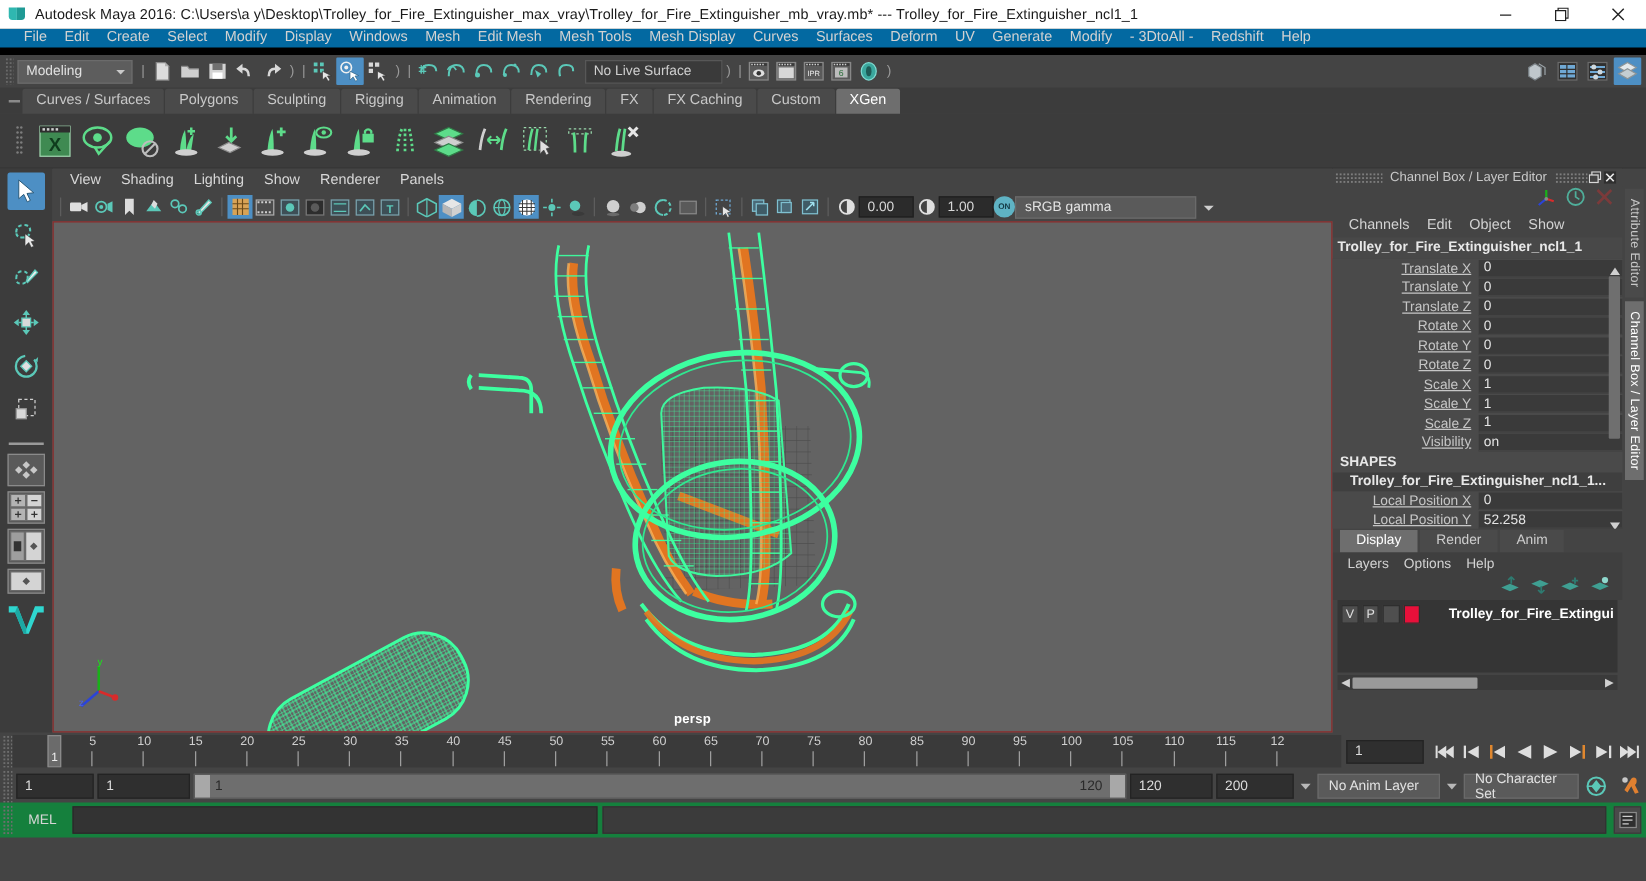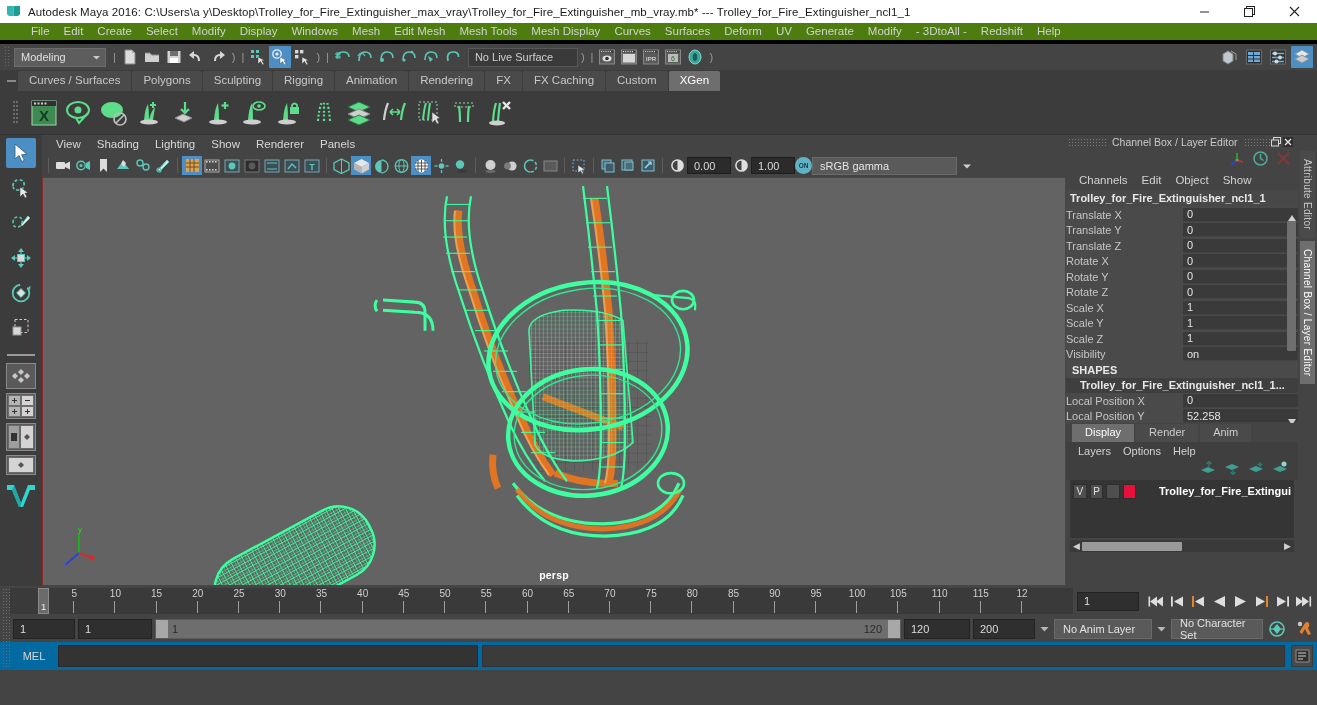--- a/index.html
+++ b/index.html
@@ -21,22 +21,22 @@
     width: 15px; height: 15px; margin-right: 7px; flex: 0 0 auto;
     position: relative;
   }
   .title-logo svg { display:block; }
   .title-text { font-size: 11.5px; color: #1a1a1a; white-space: nowrap; letter-spacing: 0.1px; }
   .win-ctrls { position: absolute; right: 0; top: 0; height: 23px; display: flex; }
   .win-btn { width: 45px; height: 23px; display: flex; align-items: center; justify-content: center; color: #222; }
 
   
   .menubar {
-    height: 21px; background: #4d7c0f; display: flex; align-items: center;
-    padding-left: 24px; border-bottom: 4px solid #000000;
+    height: 21px; background: #0369a1; display: flex; align-items: center;
+    padding-left: 12px; border-bottom: 6px solid #000000;
   }
   .menu-item {
     font-size: 11.5px; color: #d2d2d2; padding: 2px 7px; white-space: nowrap;
     line-height: 15px;
   }
 
   
   .statusline {
     height: 26px; background: #444444; display: flex; align-items: center;
     padding-left: 4px; gap: 0px;
@@ -132,21 +132,21 @@
   .rp-ctrl { width: 12px; height: 12px; display:flex; align-items:center; justify-content:center; color:#d8d8d8; font-size: 9px;}
 
   .cb-icons { height: 22px; display: flex; align-items: center; justify-content: flex-end;
     padding-right: 6px; gap: 6px; }
   .cb-menu { height: 19px; display: flex; align-items: center; padding-left: 6px; }
   .cb-menu .menu-item { font-size: 11.5px; padding: 1px 7px; }
   .cb-objtitle { font-size: 11px; color: #e8e8e8; font-weight: bold; padding: 2px 0 3px 4px;
      background: #484848;}
   .cb-scroll { background: #4a4a4a; position: relative; height: 216px; overflow: hidden; }
   .cb-row { display: flex; align-items: center; height: 15.5px; }
-  .cb-lab { flex: 1; text-align: left; font-size: 11px; color: #c6c6c6; padding-right: 6px; white-space: nowrap;}
+  .cb-lab { flex: 1; text-align: right; font-size: 11px; color: #c6c6c6; padding-right: 6px; white-space: nowrap; text-decoration: underline;}
   .cb-val { width: 115px; background: #3a3a3a; height: 14px; font-size: 11px; color: #e4e4e4;
      padding-left: 4px; display: flex; align-items: center; border-bottom: 1px solid #444;}
   .cb-section { font-size: 11px; font-weight: bold; color: #e8e8e8; padding: 2px 0 2px 6px; background:#4a4a4a;}
   .cb-shapename { font-size: 11px; font-weight: bold; color: #e8e8e8; padding: 1px 0 2px 14px; background:#3f3f3f;}
   .cb-sb { position: absolute; right: 2px; top: 2px; width: 9px; bottom: 2px; }
   .cb-sb-thumb { position: absolute; left: 0; width: 9px; background: #6f6f6f; border-radius: 1px; }
 
   
   .le-tabs { display: flex; align-items: flex-end; height: 19px; padding-left: 6px; background: #444;}
   .le-tab { font-size: 11px; color: #cdcdcd; padding: 2px 13px 3px; background: #4a4a4a;
@@ -196,21 +196,21 @@
   .rangebar { flex: 1; height: 20px; background: #6e6e6e; border: 1px solid #5b5b5b;
      display: flex; align-items: center; justify-content: space-between; position: relative; }
   .rb-handle { width: 12px; height: 18px; background: #a8a8a8; }
   .rb-txt { font-size: 11px; color: #2a2a2a; position: absolute; }
   .dropdn { width: 13px; height: 20px; display:flex; align-items:center; justify-content:center; color: #b6b6b6; font-size: 9px;}
   .selbox { height: 20px; background: #5a5a5a; border: 1px solid #6a6a6a; font-size: 11px;
      color: #e2e2e2; display: flex; align-items: center; padding: 0 8px; }
   .rbtn { width: 24px; height: 22px; display:flex; align-items:center; justify-content:center; }
 
   
-  .melrow { height: 28px; background: #0369a1; display: flex; align-items: center; padding-left: 2px; gap: 4px; }
+  .melrow { height: 28px; background: #15803d; display: flex; align-items: center; padding-left: 2px; gap: 4px; }
   .mel-grip { width: 8px; height: 24px;
      background-image: radial-gradient(#6e6e6e .8px, transparent 1px); background-size: 3px 3px;}
   .mel-label { font-size: 11px; color: #d6d6d6; width: 40px; text-align: center; }
   .mel-input { width: 420px; height: 22px; background: #333333; border: 1px solid #2a2a2a; }
   .mel-out { flex: 1; height: 22px; background: #3b3b3b; border: 1px solid #323232; margin-right: 2px;}
   .mel-btn { width: 22px; height: 22px; background:#4a4a4a; border:1px solid #3a3a3a; margin-right:4px;
      display:flex; align-items:center; justify-content:center;}
 
   
   .statusbar { height: 22px; background: #444; display: flex; align-items: center; padding-left: 2px;

